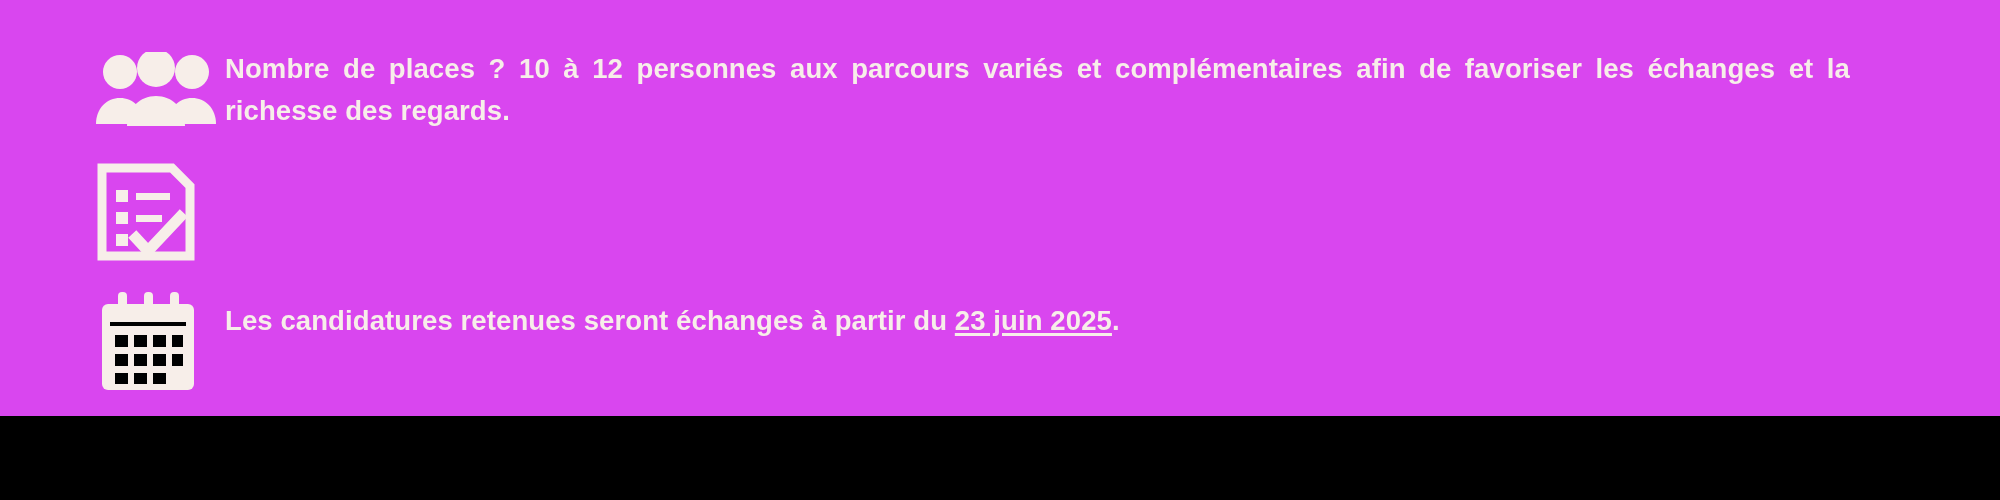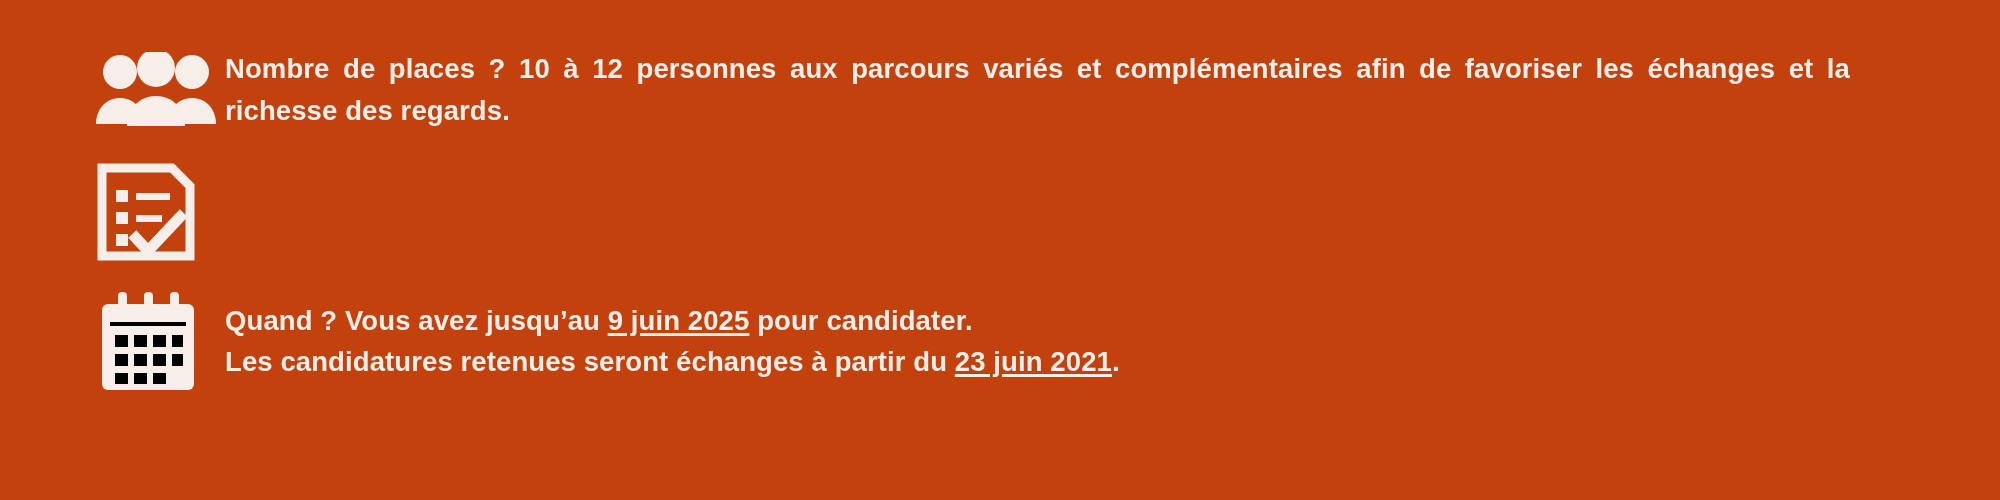--- a/index.html
+++ b/index.html
@@ -9,22 +9,22 @@
   }
   body {
     width: 2000px;
     height: 500px;
     overflow: hidden;
     font-family: "Liberation Sans", sans-serif;
   }
   .page {
     position: relative;
     width: 2000px;
-    height: 500px;
-    background: #c2410c;
+    height: 416px;
+    background: #d946ef;
     box-sizing: border-box;
   }
   .info-list {
     position: absolute;
     left: 0;
     top: 0;
     width: 2000px;
     padding: 44px 0 0 0;
     box-sizing: border-box;
   }
@@ -161,19 +161,18 @@
             <rect x="76" y="62" width="11" height="12" fill="#000000"></rect>
             <rect x="19" y="81" width="13" height="11" fill="#000000"></rect>
             <rect x="38" y="81" width="13" height="11" fill="#000000"></rect>
             <rect x="57" y="81" width="13" height="11" fill="#000000"></rect>
 
             <path d="M76 66l4 5 9-10" fill="none" stroke="#000000" stroke-width="0"></path>
           </svg>
         </span>
       </div>
       <div class="text-cell">
-        <p class="para"><span class="lead">Quand ?</span><span class="body-text"> Vous avez jusqu’au </span><span class="body-text u nowrap">9 juin 2025</span><span class="body-text"> pour candidater.</span></p>
-        <p class="para"><span class="body-text">Les candidatures retenues seront échanges à partir du </span><span class="body-text u nowrap">23 juin 2021</span><span class="body-text">.</span></p>
+        <p class="para"><span class="body-text">Les candidatures retenues seront échanges à partir du </span><span class="body-text u nowrap">23 juin 2025</span><span class="body-text">.</span></p>
       </div>
     </div>
 
   </div>
 </div>
 
 </body></html>

